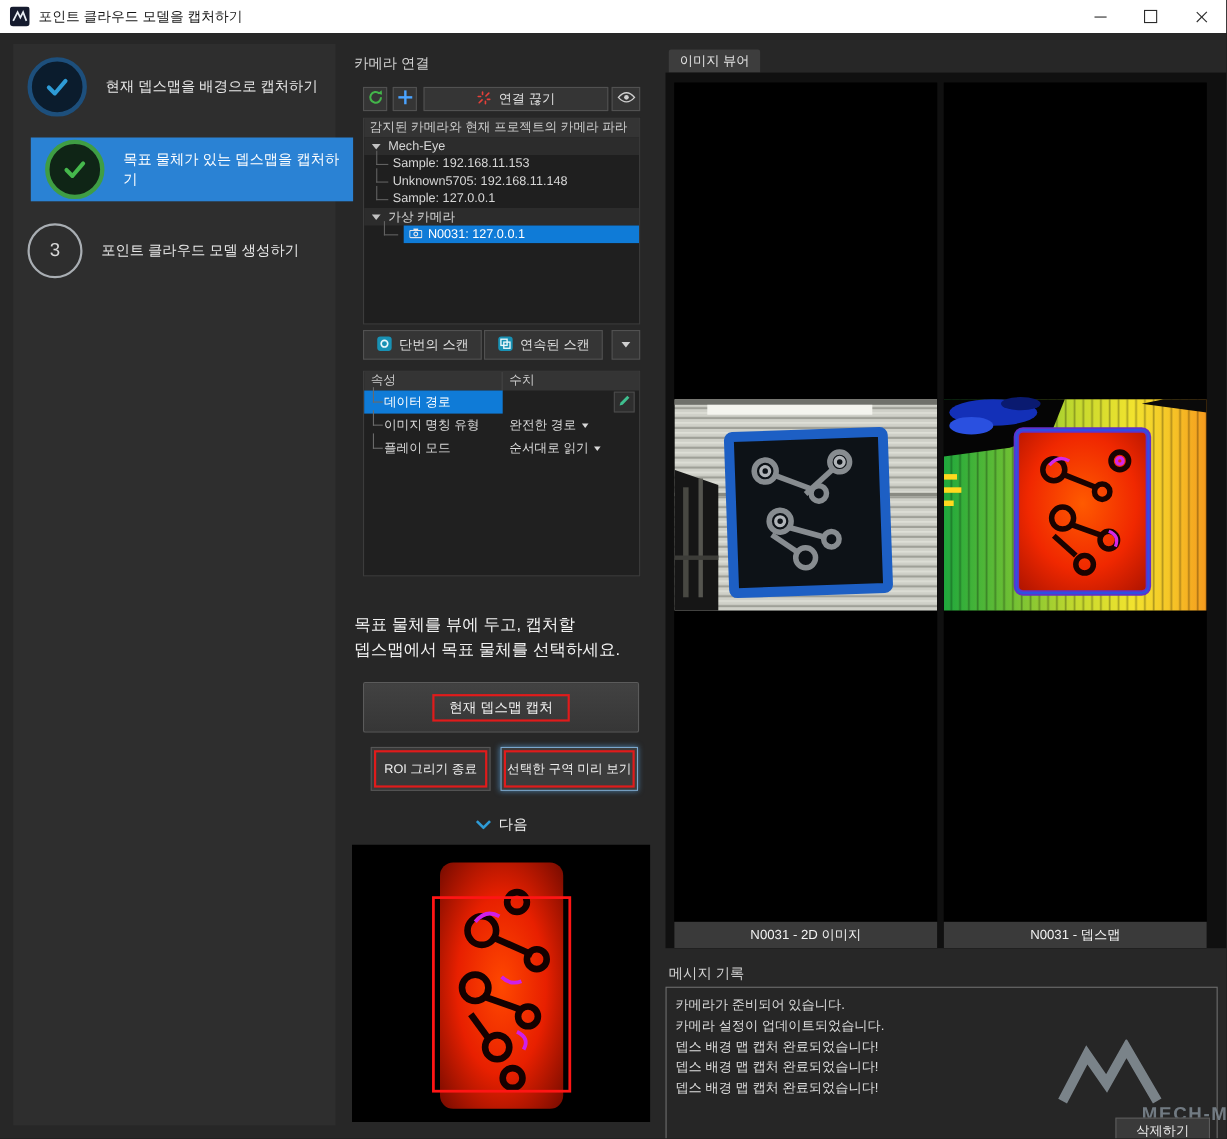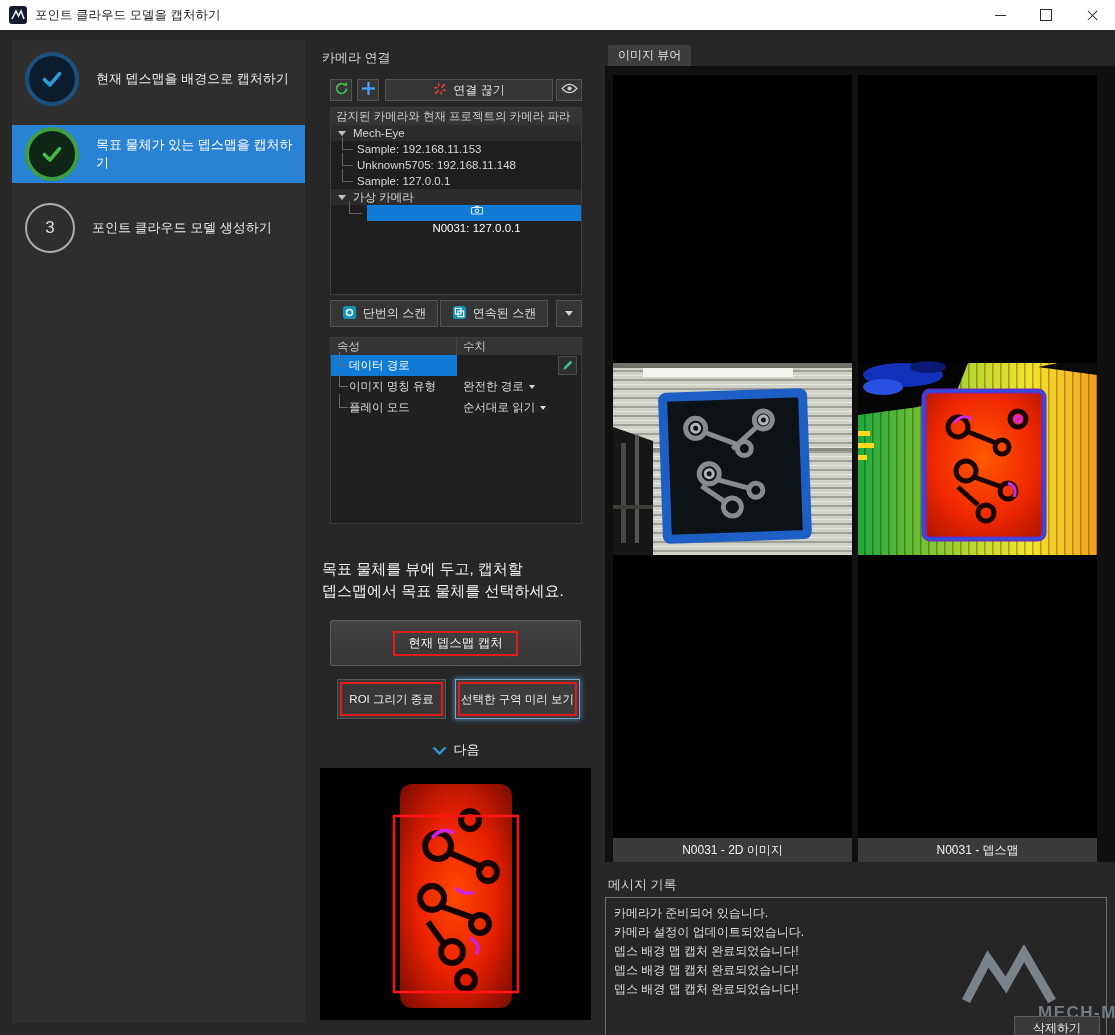--- a/index.html
+++ b/index.html
@@ -40,21 +40,21 @@
 
   .cam-list{position:absolute;left:330px;top:107px;width:252px;height:188px;background:#1f1f1f;border:1px solid #3c3c3c;box-sizing:border-box;overflow:hidden;}
   .list-header{height:17px;background:#343434;color:#cdcdcd;font-size:11.5px;line-height:17px;padding-left:5px;white-space:nowrap;overflow:hidden;}
   .tree-row{height:16px;display:flex;align-items:center;font-size:11.5px;color:#d6d6d6;position:relative;white-space:nowrap;}
   .tree-group{background:#2c2c2c;}
   .tri-down{width:0;height:0;border-left:4px solid transparent;border-right:4px solid transparent;border-top:5px solid #c2c2c2;margin:0 7px 0 7px;flex:none;}
   .tree-child{padding-left:26px;}
   .tree-child::before{content:"";position:absolute;left:11px;top:-4px;width:10px;height:12px;border-left:1px solid #616161;border-bottom:1px solid #616161;}
   .tree-sel-wrap{position:relative;height:16px;}
   .tree-sel-wrap::before{content:"";position:absolute;left:18px;top:-4px;width:12px;height:12px;border-left:1px solid #616161;border-bottom:1px solid #616161;}
-  .sel-bar{position:absolute;left:36px;right:0;top:0;bottom:0;background:#0f7bd7;color:#ffffff;display:flex;align-items:center;gap:5px;padding-left:5px;font-size:11.5px;white-space:nowrap;flex-direction:column;}
+  .sel-bar{position:absolute;left:36px;right:0;top:0;bottom:0;background:#0f7bd7;color:#ffffff;display:flex;align-items:center;gap:5px;padding-left:5px;font-size:11.5px;white-space:nowrap;}
 
   .scan-once{position:absolute;left:330px;top:300px;width:108px;height:27px;}
   .scan-cont{position:absolute;left:440px;top:300px;width:108px;height:27px;}
   .scan-drop{position:absolute;left:556px;top:300px;width:26px;height:27px;}
   .dd-tri{width:0;height:0;border-left:4px solid transparent;border-right:4px solid transparent;border-top:5px solid #cfcfcf;}
 
   .prop-table{position:absolute;left:330px;top:337px;width:252px;height:187px;background:#202020;border:1px solid #3c3c3c;box-sizing:border-box;overflow:hidden;}
   .pt-header{height:17px;background:#343434;display:flex;font-size:11.5px;color:#cdcdcd;}
   .pt-h1{width:126px;line-height:17px;padding-left:6px;border-right:1px solid #454545;box-sizing:border-box;}
   .pt-h2{flex:1;line-height:17px;padding-left:6px;}
@@ -129,21 +129,21 @@
 
   <div class="sidebar">
     <div class="step" style="top:10px;">
       <div class="step-icon icon-blue">
         <svg width="26" height="26" viewBox="0 0 24 24">
             <polyline points="5,12.5 10,17.5 19,7" fill="none" stroke="#2e9bd6" stroke-width="3.4" stroke-linecap="round" stroke-linejoin="round"></polyline>
           </svg>
       </div>
       <div class="step-label">현재 뎁스맵을 배경으로 캡처하기</div>
     </div>
-    <div class="step step-active" style="top:85px;">
+    <div class="step step-active" style="top:85px;margin-left:16px;">
       <div class="step-icon icon-green">
         <svg width="26" height="26" viewBox="0 0 24 24">
             <polyline points="5,12.5 10,17.5 19,7" fill="none" stroke="#45b84c" stroke-width="3.4" stroke-linecap="round" stroke-linejoin="round"></polyline>
           </svg>
       </div>
       <div class="step-label">목표 물체가 있는 뎁스맵을 캡처하기</div>
     </div>
     <div class="step" style="top:159px;">
       <div class="step-icon icon-num">
           <span>3</span>

